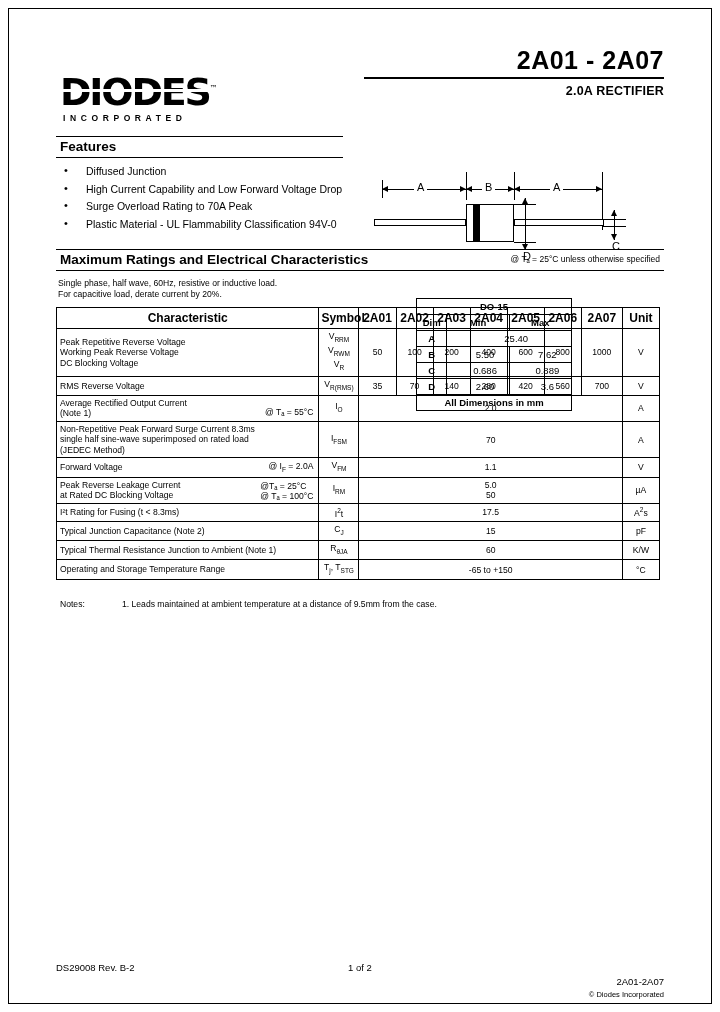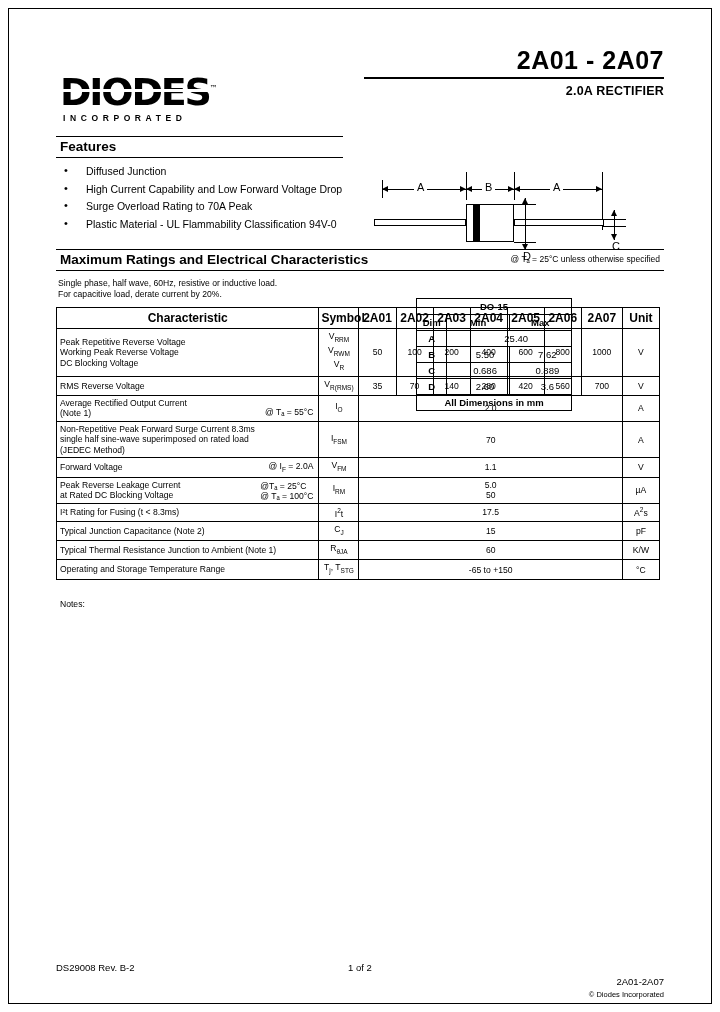--- a/index.html
+++ b/index.html
@@ -559,20 +559,21 @@
           <td class="sym">T<sub>j</sub>, T<sub>STG</sub></td>
           <td class="num" colspan="7">-65 to +150</td>
           <td class="unit">°C</td>
         </tr>
       </tbody>
         </table>
     </div>
 
     <div class="notes">
       <span class="nlabel">Notes:</span>
+      <div>1. Leads maintained at ambient temperature at a distance of 9.5mm from the case.</div>
     </div>
 
   </div>
 
   <div class="footer">
     <div class="footer-row">
       <span class="f-left">DS29008 Rev. B-2</span>
       <span class="f-center">1 of 2</span>
       <span class="f-right">2A01-2A07</span>
     </div>

